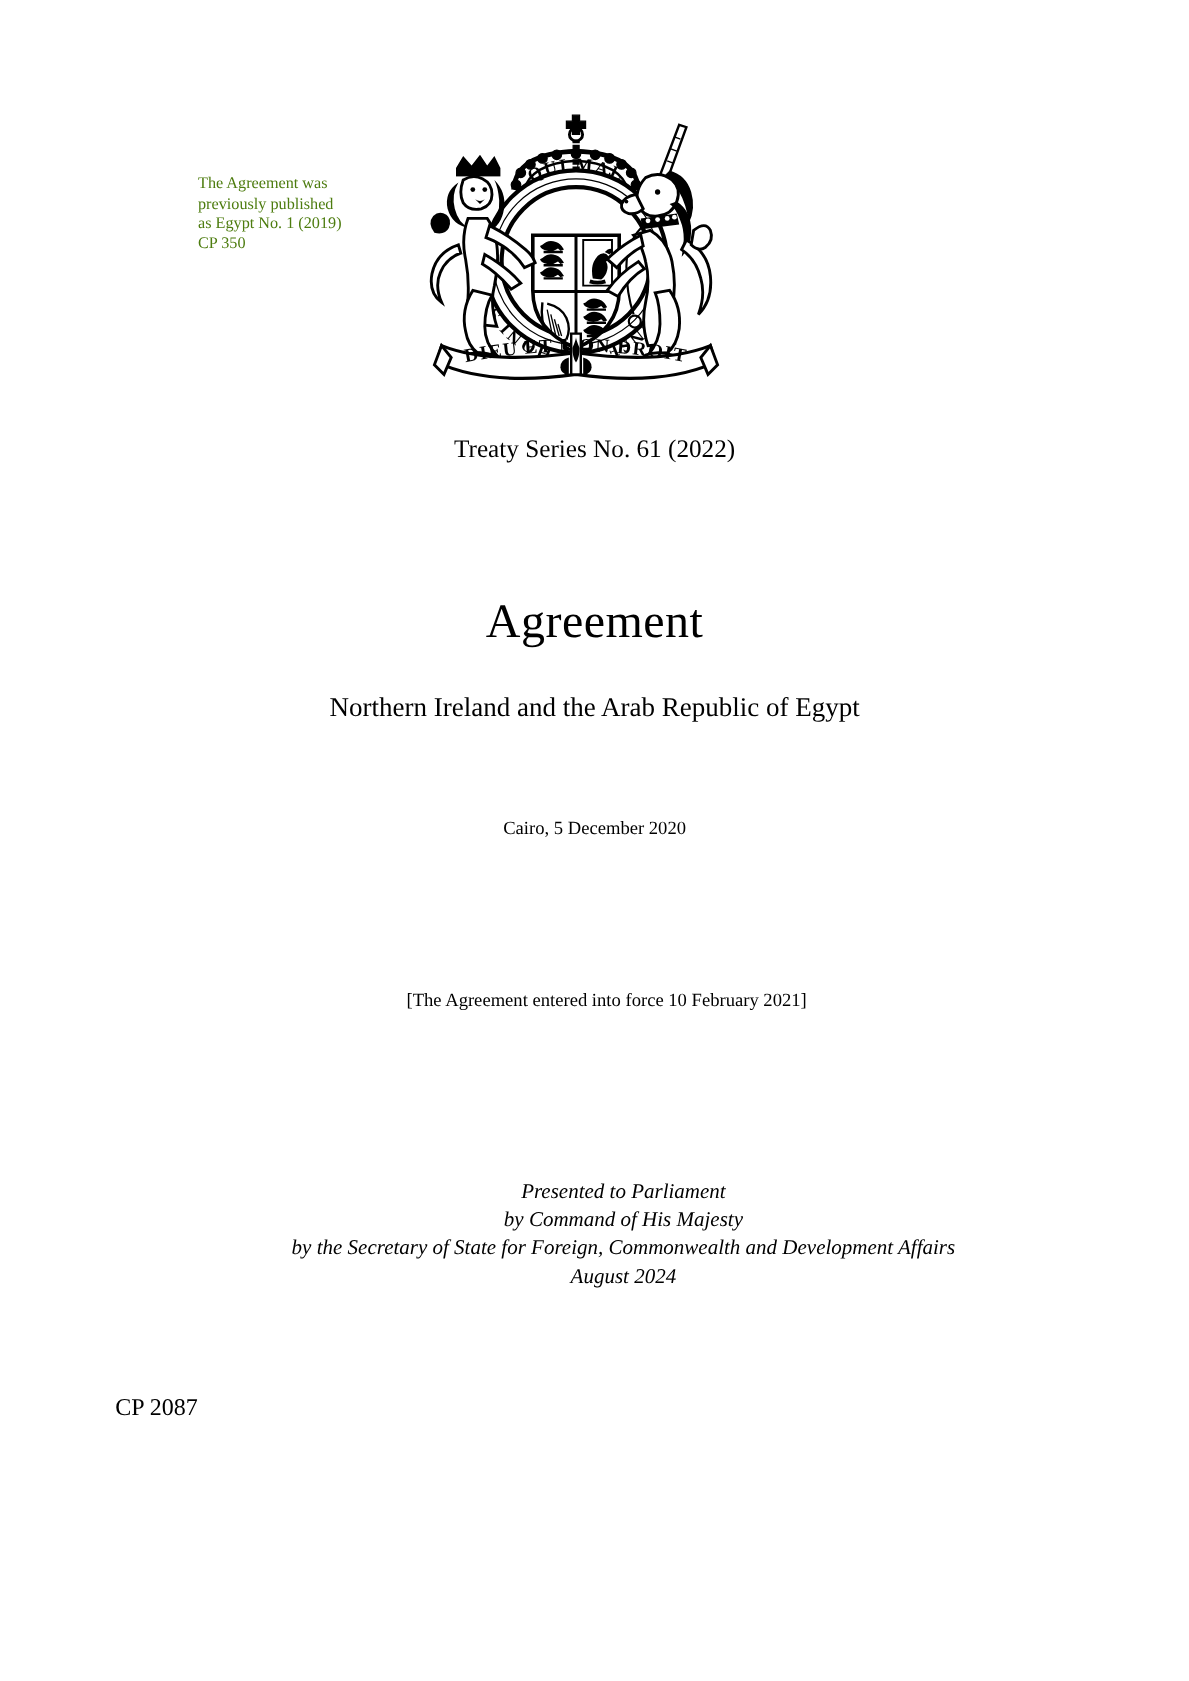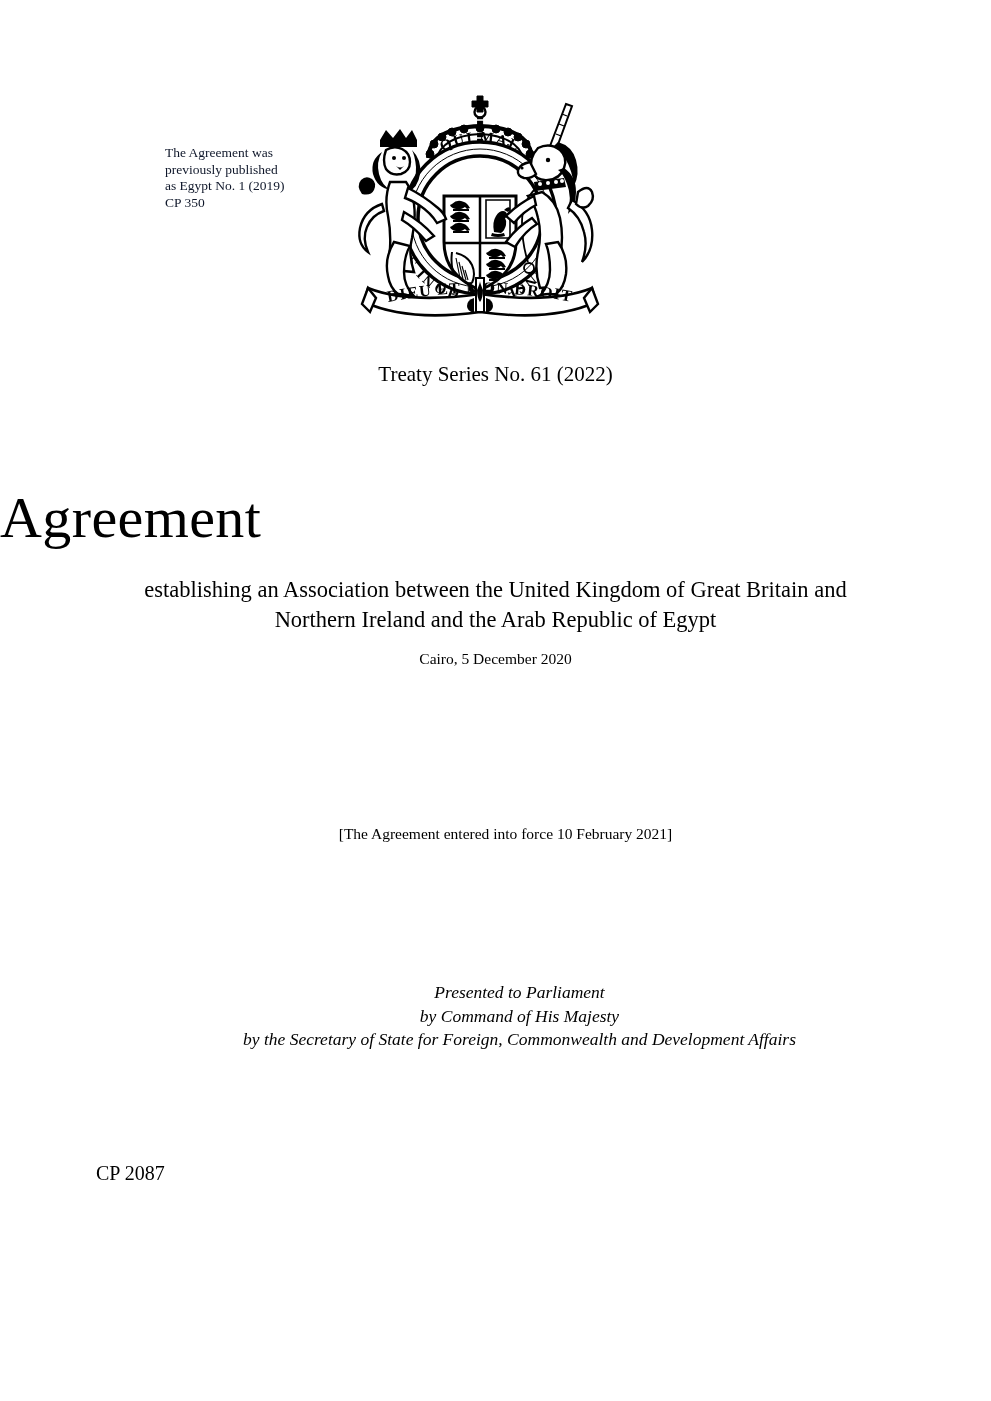--- a/index.html
+++ b/index.html
@@ -24,21 +24,21 @@
 
   
   .prev-note {
     position: absolute;
     left: 165px;
     top: 145px;
     width: 180px;
     font-size: 13.5px;
     line-height: 16.5px;
     text-align: left;
-    color: #0f172a;
+    color: #4d7c0f;
   }
   .prev-note div { white-space: nowrap; }
 
   
   .arms {
     position: absolute;
     left: 352px;
     top: 92px;
     width: 256px;
     height: 248px;
@@ -53,41 +53,42 @@
     top: 361px;
     text-align: center;
     font-size: 21px;
     line-height: 26px;
   }
   .title {
     position: absolute;
     left: 0;
     right: 0;
     top: 486px;
-    font-size: 58px;
+    text-align: center;
+    font-size: 40px;
     line-height: 64px;
     font-weight: normal;
     letter-spacing: 0.4px;
     margin: 0;
   }
   .subtitle {
     position: absolute;
     left: 110px;
     right: 110px;
     top: 575px;
     text-align: center;
     font-size: 22.5px;
     line-height: 30px;
   }
   .subtitle div { white-space: nowrap; }
   .placedate {
     position: absolute;
     left: 0;
     right: 0;
-    top: 648px;
+    top: 680px;
     text-align: center;
     font-size: 15.5px;
     line-height: 21px;
     font-family: Liberation Serif, serif;
   }
   .force-note {
     position: absolute;
     left: 0;
     right: 0;
     top: 823px;
@@ -359,29 +360,29 @@
 
       </g>
     </svg>
   </div>
 
   <div class="series">Treaty Series No. 61 (2022)</div>
 
   <h1 class="title">Agreement</h1>
 
   <div class="subtitle">
-    <div>establishing an Association between the United Kingdom of Great Britain and</div>
     <div>Northern Ireland and the Arab Republic of Egypt</div>
   </div>
 
   <div class="placedate">Cairo, 5 December 2020</div>
 
   <div class="force-note">[The Agreement entered into force 10 February 2021]</div>
 
   <div class="presented">
     <div>Presented to Parliament</div>
     <div>by Command of His Majesty</div>
     <div>by the Secretary of State for Foreign, Commonwealth and Development Affairs</div>
+    <div>August 2024</div>
   </div>
 
   <div class="cp-number">CP 2087</div>
 
 </div>
 
 </body></html>

